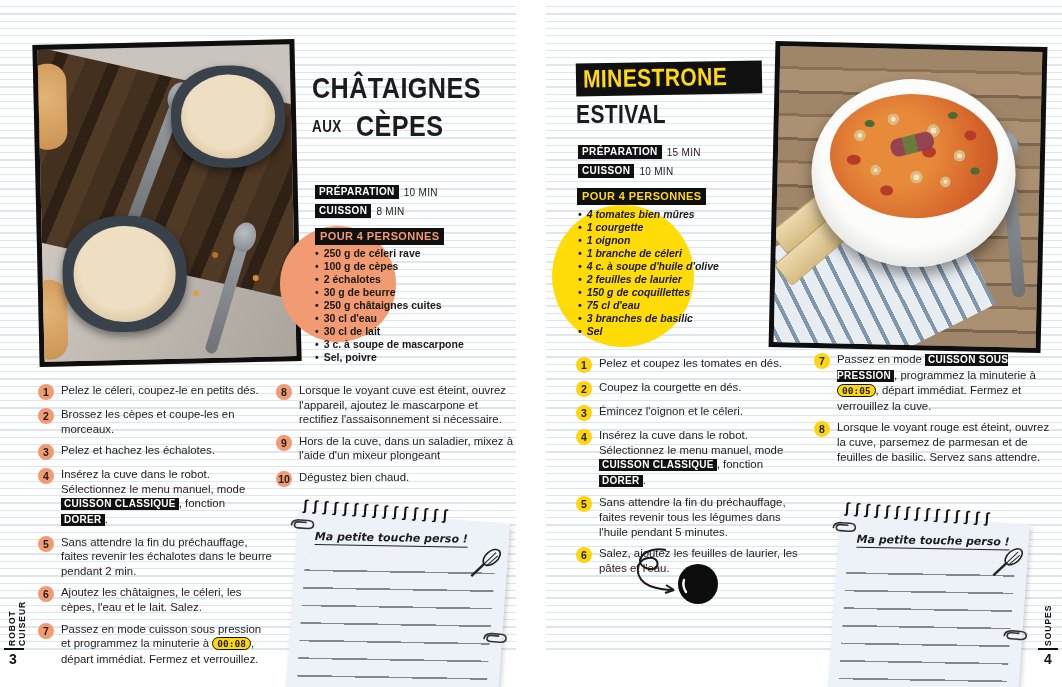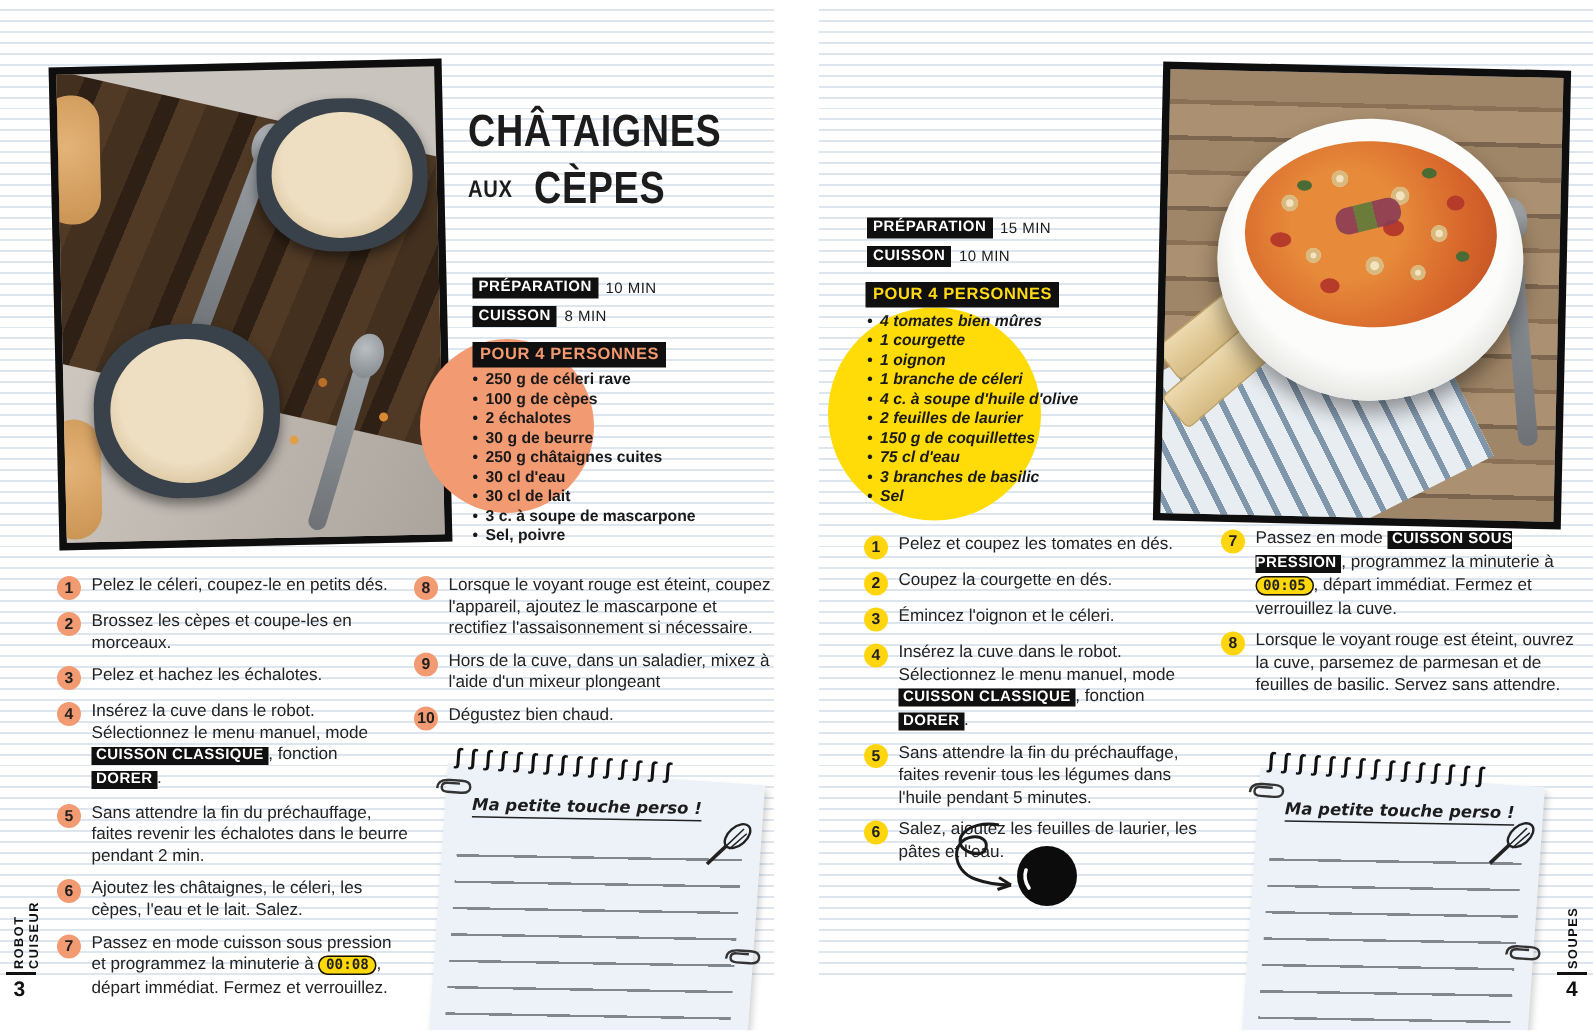--- a/index.html
+++ b/index.html
@@ -166,21 +166,21 @@
         <div class="step-text">Ajoutez les châtaignes, le céleri, les cèpes, l'eau et le lait. Salez.</div>
       </div>
       <div class="step">
         <span class="step-num">7</span>
         <div class="step-text">Passez en mode cuisson sous pression et programmez la minuterie à <span class="badge-timer">00:08</span>, départ immédiat. Fermez et verrouillez.</div>
       </div>
     </div>
   <div class="steps-col orange-col" style="left:276px;top:383px;width:242px;">
       <div class="step">
         <span class="step-num">8</span>
-        <div class="step-text">Lorsque le voyant rouge est éteint, coupez l'appareil, ajoutez le mascarpone et rectifiez l'assaisonnement si nécessaire.</div>
+        <div class="step-text">Lorsque le voyant cuve est éteint, ouvrez l'appareil, ajoutez le mascarpone et rectifiez l'assaisonnement si nécessaire.</div>
       </div>
       <div class="step">
         <span class="step-num">9</span>
         <div class="step-text">Hors de la cuve, dans un saladier, mixez à l'aide d'un mixeur plongeant</div>
       </div>
       <div class="step">
         <span class="step-num">10</span>
         <div class="step-text">Dégustez bien chaud.</div>
       </div>
     </div>
@@ -199,20 +199,24 @@
       <line x1="3" y1="31" x2="15" y2="18" stroke="#222" stroke-width="2.4"></line>
       <ellipse cx="22" cy="11" rx="6" ry="10" transform="rotate(45 22 11)" fill="#edf2f9" stroke="#222" stroke-width="1.6"></ellipse>
       <path d="M15 18 L26 6 M17 20 L28 9" stroke="#222" stroke-width="1"></path>
     </svg>
   </div>
 
   <div class="vtext" style="left:7px;top:566px;height:80px;">ROBOT CUISEUR</div>
   <div class="side-line" style="left:4px;top:648px;width:20px;"></div>
   <div class="pagenum" style="left:9px;top:651px;">3</div>
 
+  <div class="title-block" style="left:576px;top:62px;">
+    <div><span class="hl-box"><span class="big t-yellow cond" style="font-size:25px;">MINESTRONE</span></span></div>
+    <div style="margin-top:5px;"><span class="big cond" style="font-size:25px;">ESTIVAL</span></div>
+  </div>
 
   <div style="position:absolute;left:578px;top:145px;">
     <div class="meta-row">
         <span class="meta-label">PRÉPARATION</span>
       <span class="meta-value">15 MIN</span>
       </div>
     <div class="meta-row">
         <span class="meta-label">CUISSON</span>
       <span class="meta-value">10 MIN</span>
       </div>

